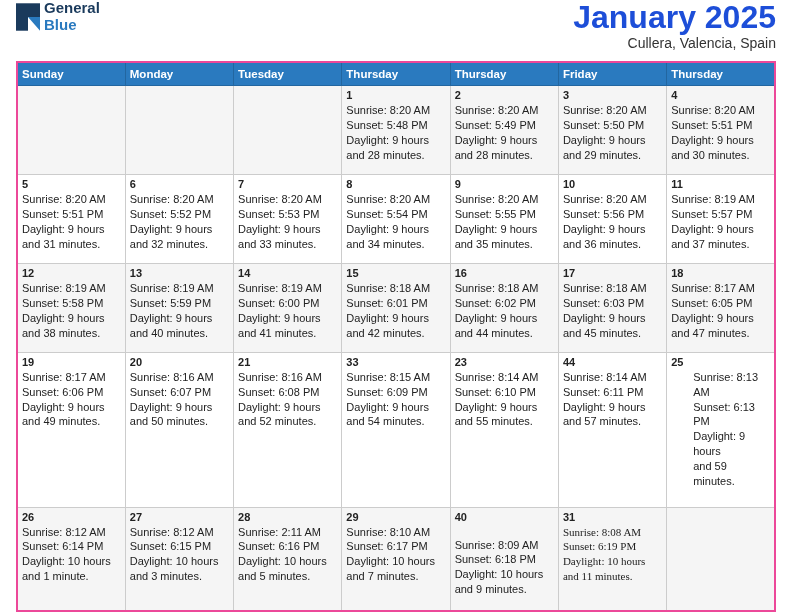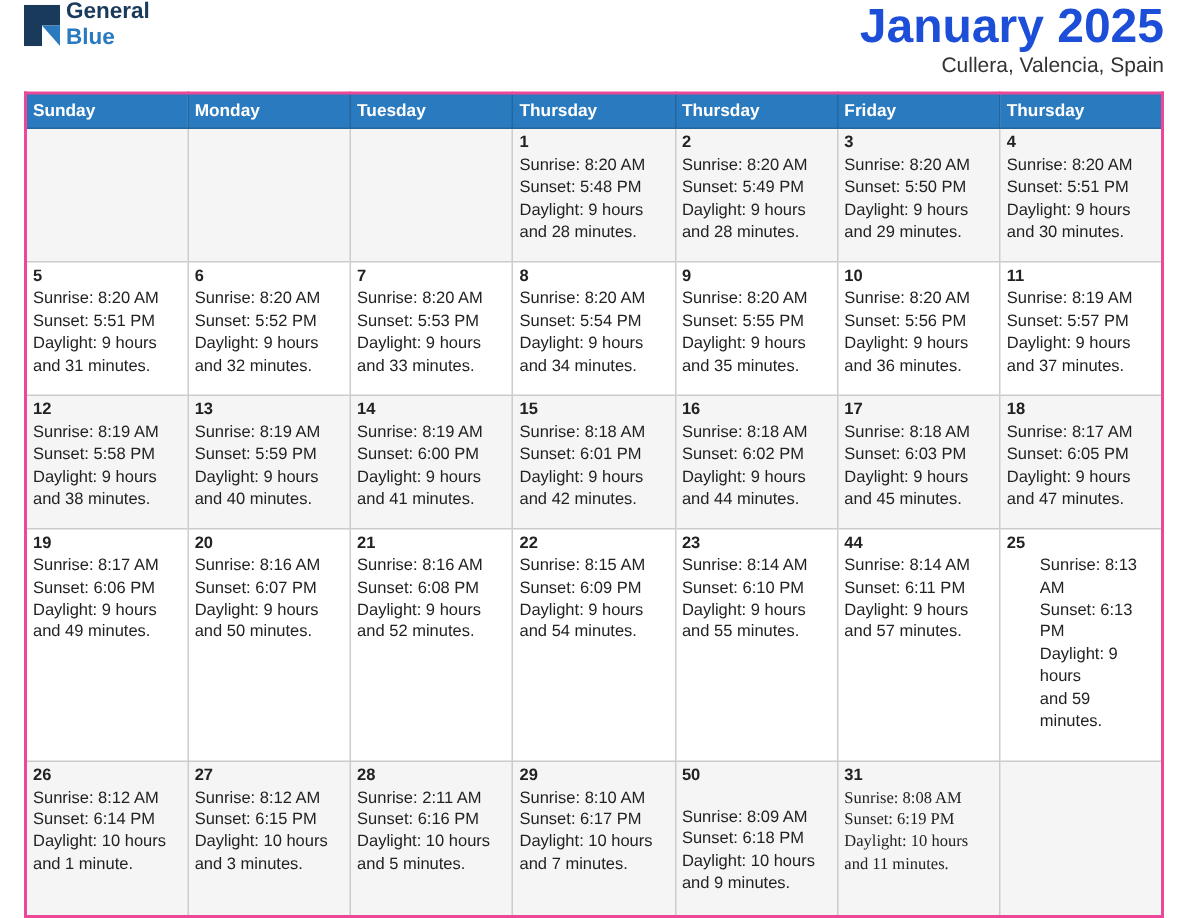--- a/index.html
+++ b/index.html
@@ -268,21 +268,21 @@
 and 50 minutes.</div>
           </td>
           <td>
             <span class="day-num">21</span>
             <div class="day-info" style="white-space: pre-line;">Sunrise: 8:16 AM
 Sunset: 6:08 PM
 Daylight: 9 hours
 and 52 minutes.</div>
           </td>
           <td>
-            <span class="day-num">22</span>
+            <span class="day-num">33</span>
             <div class="day-info" style="white-space: pre-line;">Sunrise: 8:15 AM
 Sunset: 6:09 PM
 Daylight: 9 hours
 and 54 minutes.</div>
           </td>
           <td>
             <span class="day-num">23</span>
             <div class="day-info" style="white-space: pre-line;">Sunrise: 8:14 AM
 Sunset: 6:10 PM
 Daylight: 9 hours
@@ -326,21 +326,21 @@
 and 5 minutes.</div>
           </td>
           <td>
             <span class="day-num">29</span>
             <div class="day-info" style="white-space: pre-line;">Sunrise: 8:10 AM
 Sunset: 6:17 PM
 Daylight: 10 hours
 and 7 minutes.</div>
           </td>
           <td>
-            <span class="day-num">50</span>
+            <span class="day-num">40</span>
             <div class="day-info" style="white-space: pre-line; margin-top: 15px;">Sunrise: 8:09 AM
 Sunset: 6:18 PM
 Daylight: 10 hours
 and 9 minutes.</div>
           </td>
           <td>
             <span class="day-num">31</span>
             <div class="day-info" style="white-space: pre-line; font-family: Liberation Serif, serif;">Sunrise: 8:08 AM
 Sunset: 6:19 PM
 Daylight: 10 hours

